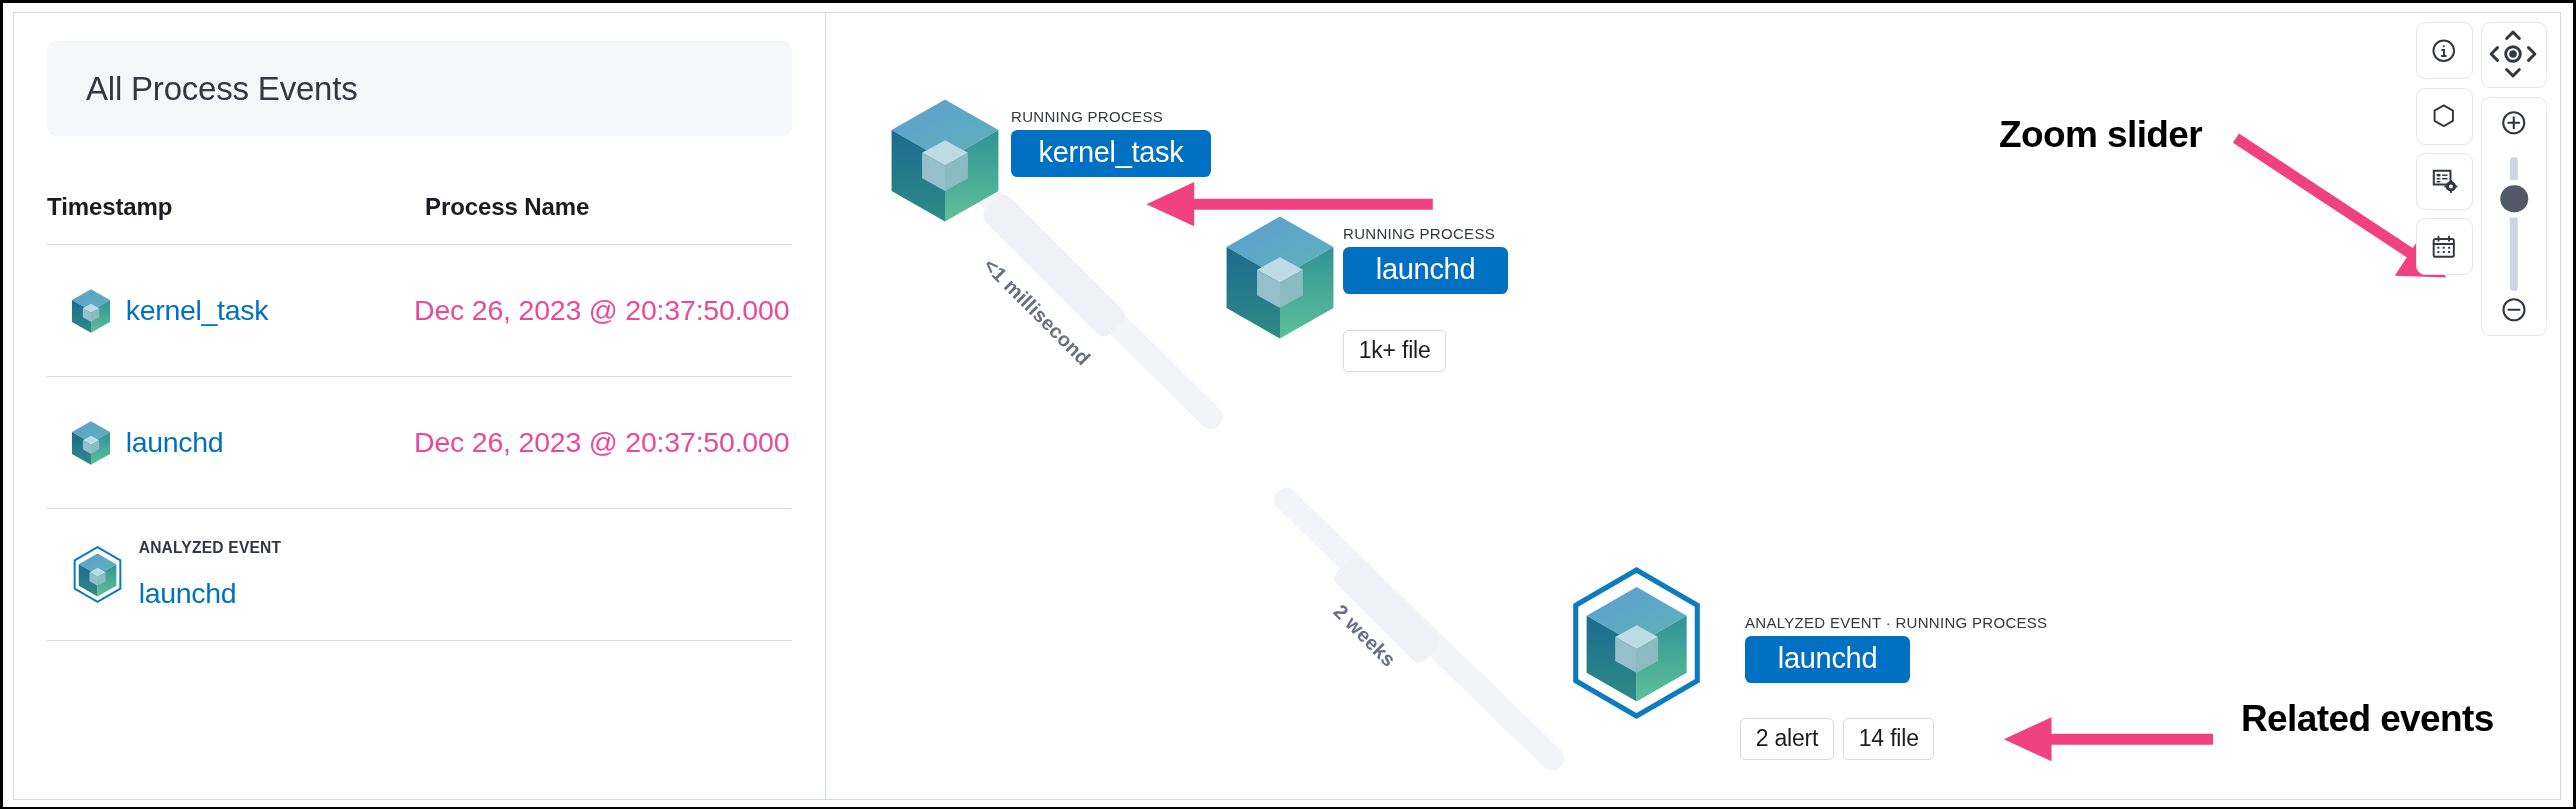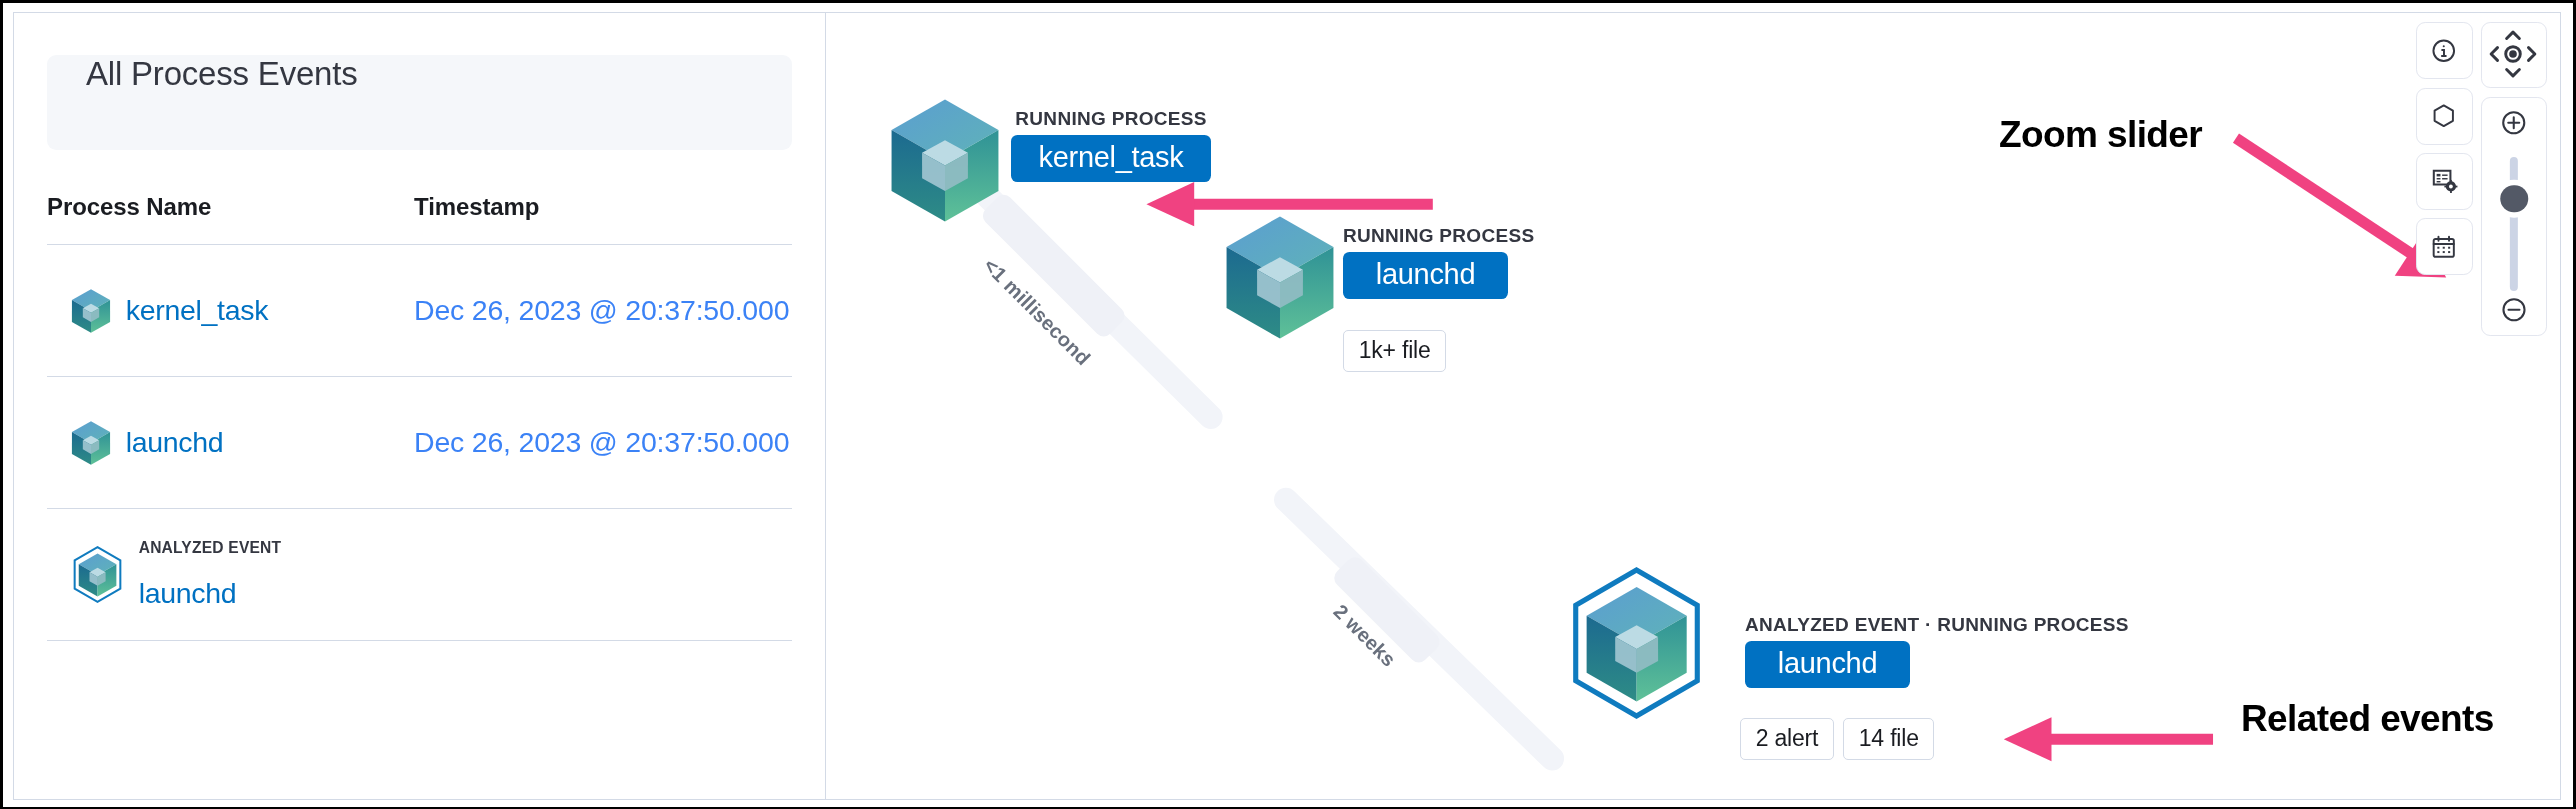--- a/index.html
+++ b/index.html
@@ -30,25 +30,25 @@
   
   #left-panel {
     position: absolute;
     left: 0; top: 0;
     width: 812px; height: 100%;
     background: #ffffff;
     border-right: 1.8px solid #d3dae6;
   }
   #panel-title-bar {
     position: absolute;
-    left: 33px; top: 42px;
+    left: 33px; top: 28px;
     width: 745px; height: 95px;
     background: #f5f7fa;
     border-radius: 9.2px;
-    display: flex; align-items: flex-start;
+    display: flex; align-items: center;
   }
   #panel-title {
     margin-left: 39px;
     font-size: 33px;
     color: #343741;
     font-weight: 400;
     letter-spacing: -0.2px;
   }
 
   .table-wrap {
@@ -90,47 +90,46 @@
     margin-bottom: 20px;
   }
   .proc-link {
     font-size: 28.5px;
     color: #0071c2;
     letter-spacing: -0.3px;
   }
   .cell-ts {
     flex: 1;
     font-size: 28.5px;
-    color: #3b82f6;
+    color: #ec4899;
     line-height: 1.32;
     letter-spacing: -0.2px;
   }
 
   
   .cube { display: block; }
 
   
   #graph {
     position: absolute;
     left: 813px; top: 0;
     right: 0; bottom: 0;
     background: #ffffff;
     overflow: hidden;
   }
 
   .node { position: absolute; }
   .node-label-wrap { position: absolute; }
   .node-kind {
-    font-size: 19px;
-    font-weight: bold;
+    font-size: 15px;
+    font-weight: normal;
     color: #343741;
     letter-spacing: 0.3px;
     white-space: nowrap;
     margin-bottom: 4.6px;
-    text-align: center;
   }
   .node-pill {
     display: inline-block;
     background: #0071c2;
     color: #ffffff;
     font-size: 29px;
     padding: 6.4px 20px 8.3px 20px;
     border-radius: 6.4px;
     white-space: nowrap;
     letter-spacing: -0.3px;
@@ -233,22 +232,22 @@
 
     <div id="left-panel">
 
       <div id="panel-title-bar">
         <div id="panel-title">All Process Events</div>
       </div>
 
       <div class="table-wrap">
 
         <div class="thead">
+          <div class="th col-2">Timestamp</div>
           <div class="th col-1">Process Name</div>
-          <div class="th col-2">Timestamp</div>
         </div>
 
         <div class="trow">
           <div class="cell-name">
             <span>
               <svg class="cube" width="40" height="46" viewBox="0 0 44 50">
                 <defs>
                   <linearGradient id="gTop1" x1="0" y1="0" x2="1" y2="1">
                     <stop offset="0" stop-color="#5b9ed1"></stop>
                       <stop offset="1" stop-color="#5fb3b8"></stop>

